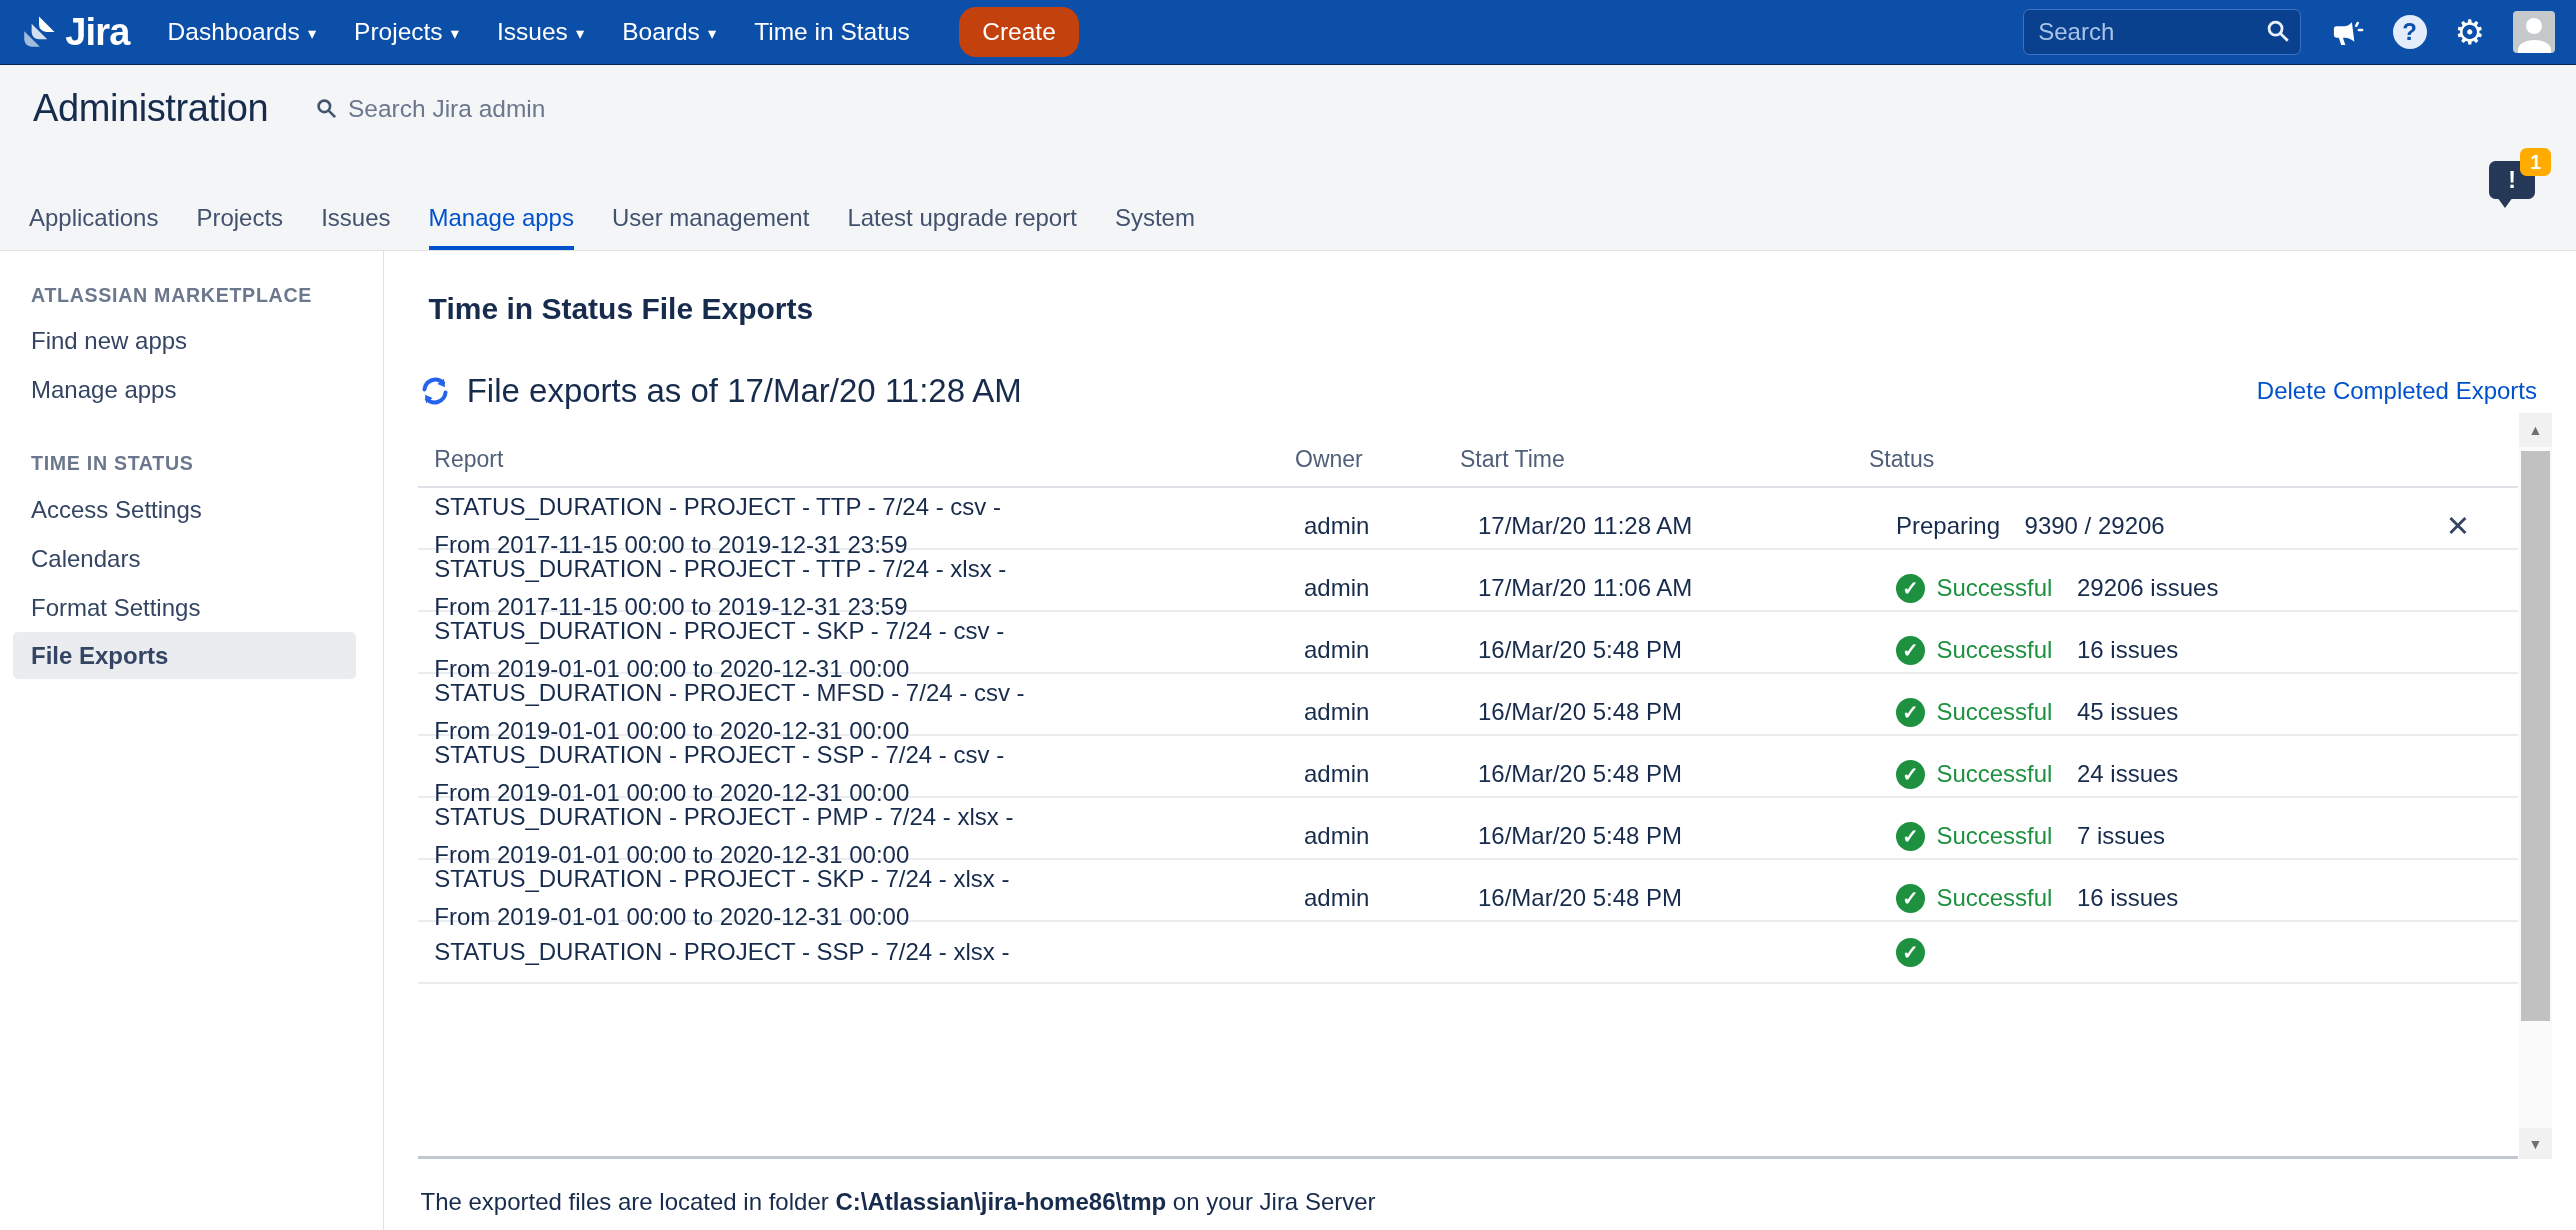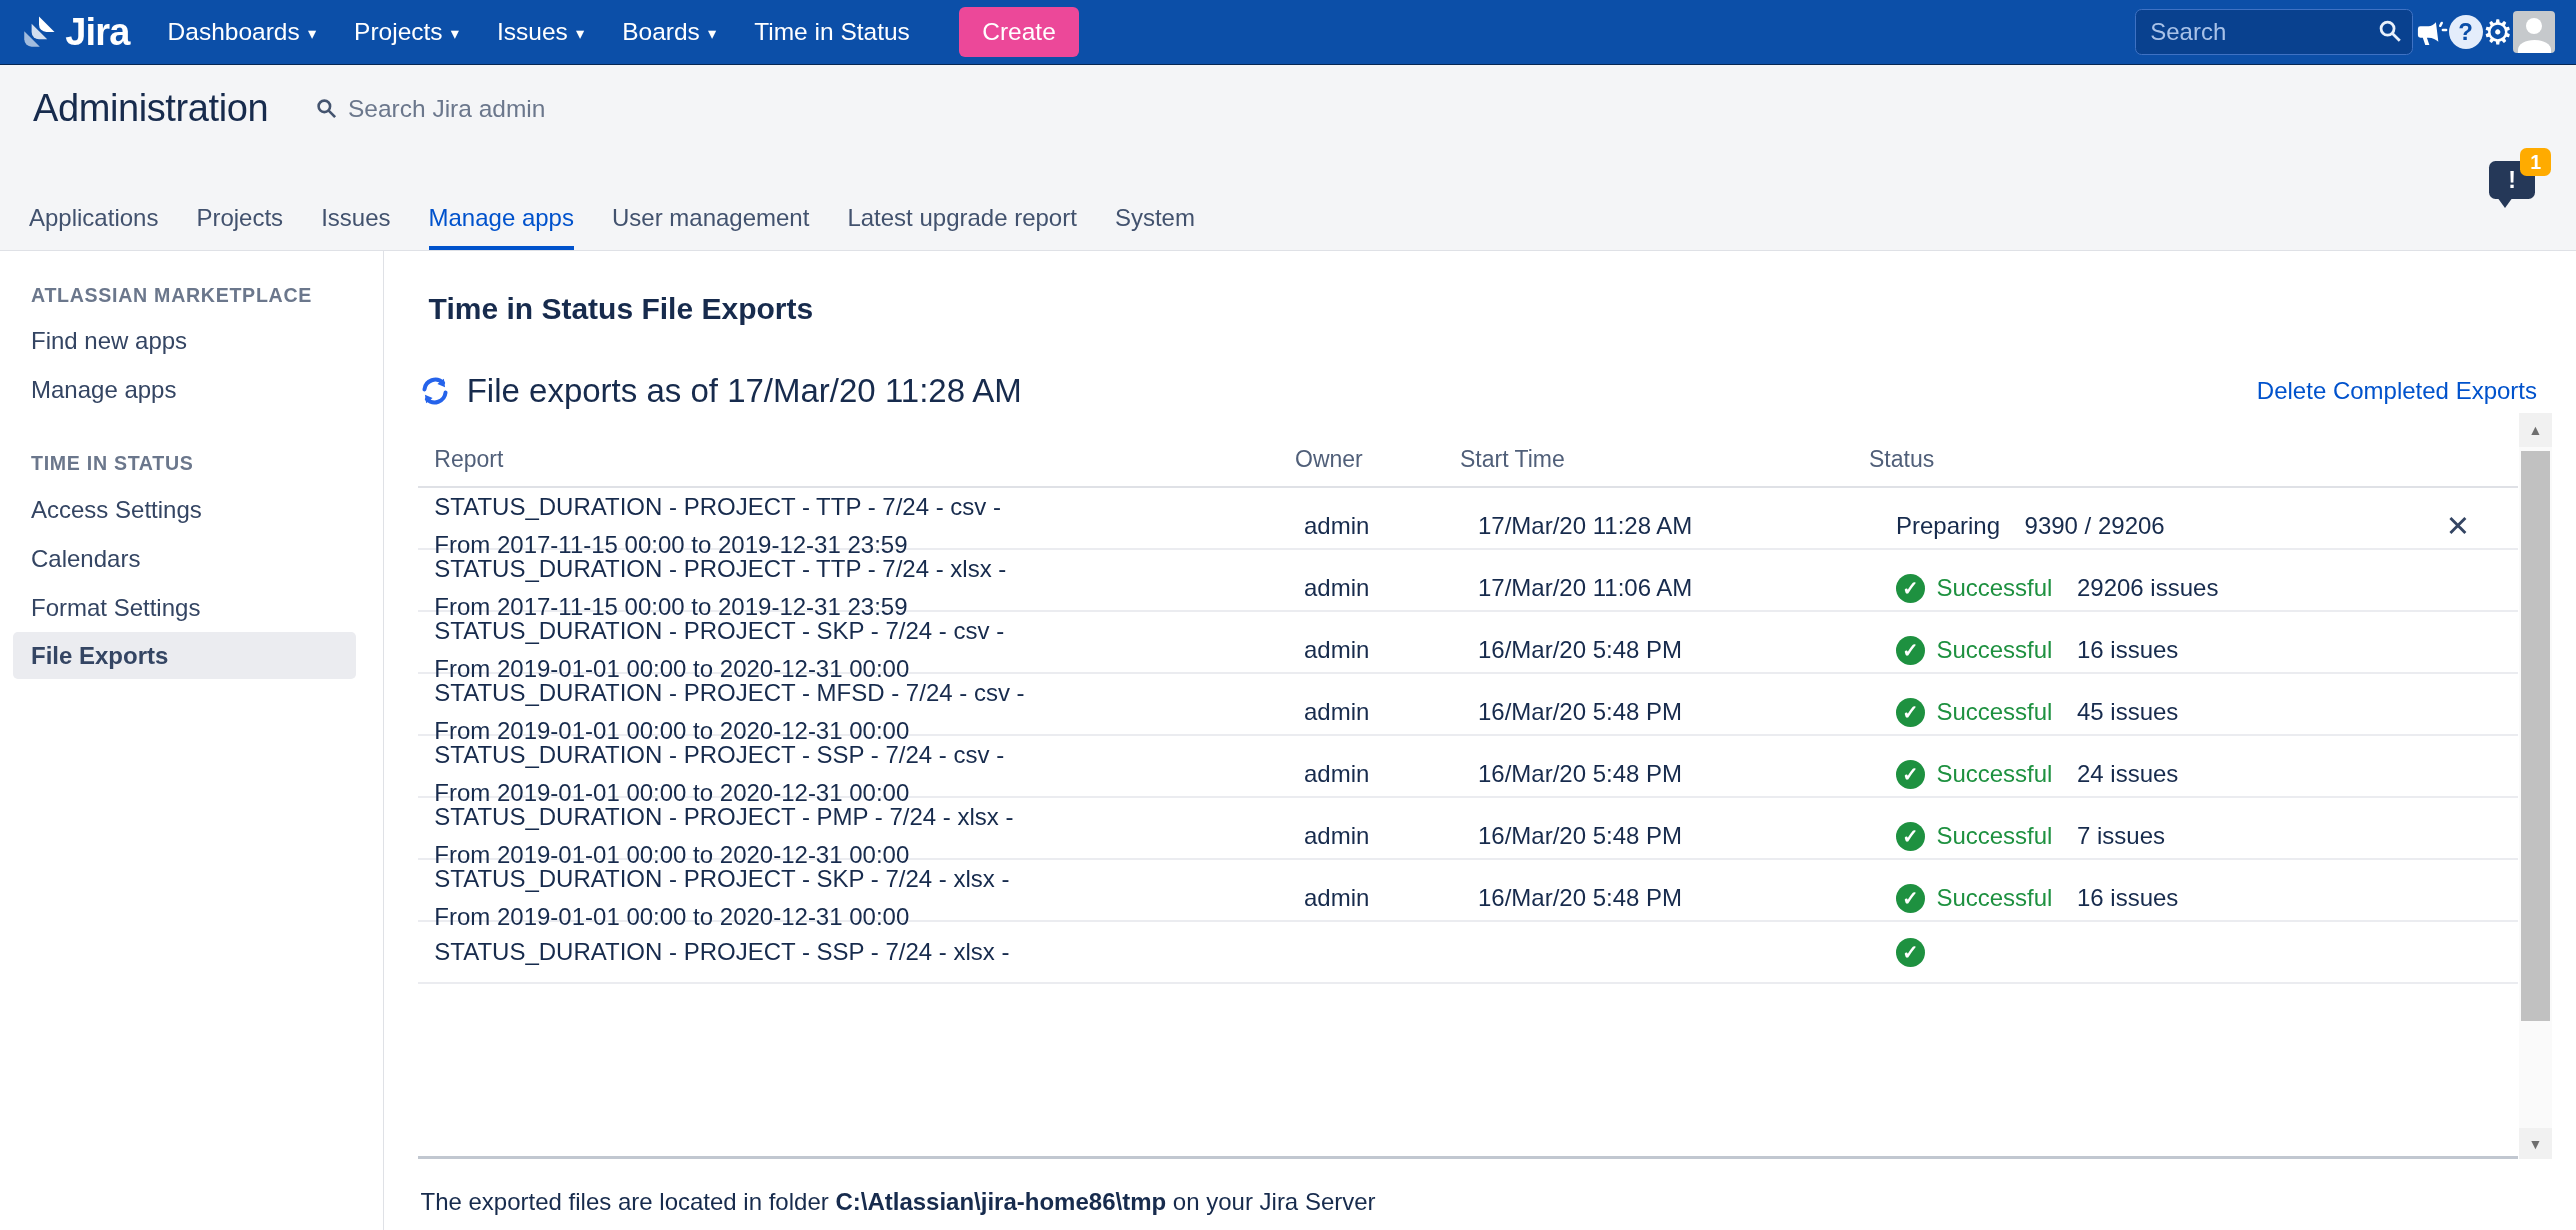--- a/index.html
+++ b/index.html
@@ -13,23 +13,23 @@
   .topnav {
     height:65px; background:#0C4FA8; display:flex; align-items:center;
     padding:0 21px; border-bottom:1.6px solid rgba(0,0,0,0.5);
   }
   .brand { display:flex; align-items:center; gap:8.2px; margin-right:38px; cursor:pointer; }
   .brand-name { color:#fff; font-size:38px; font-weight:700; letter-spacing:-0.8px; }
   .nav-menu { display:flex; align-items:center;justify-content:center; }
   .nav-item { color:#fff; font-size:24.5px; font-weight:500; margin-right:38px;
     display:flex; align-items:center; gap:8.2px; cursor:pointer; white-space:nowrap; }
   .chev { font-size:16.3px; margin-top:3.3px; }
-  .create-btn { background:#ec4899; color:#fff; font-size:24.5px; font-weight:500;
-    border:none; border-radius:6px; padding:10.6px 23px; margin-left:11.4px; cursor:pointer; }
-  .nav-right { margin-left:auto; display:flex; align-items:center; }
+  .create-btn { background:#c2410c; color:#fff; font-size:24.5px; font-weight:500;
+    border:none; border-radius:17px; padding:10.6px 23px; margin-left:11.4px; cursor:pointer; }
+  .nav-right { margin-left:auto; display:flex; align-items:center; gap:28px; }
   .nav-search { position:relative; width:278px; height:46px; }
   .nav-search input { width:100%; height:100%; background:#09418F; border:1.6px solid #3F72C4;
     border-radius:6.5px; color:#fff; font-size:24px; padding:0 46px 0 14.7px;
     font-family:"Liberation Sans", sans-serif; outline:none; }
   .nav-search input::placeholder { color:#A9C2E8; }
   .nav-search .mag { position:absolute; right:9.8px; top:9px; }
   .nav-icon { display:flex; align-items:center; justify-content:center; cursor:pointer; }
   .gear-glyph { color:#fff; font-size:34px; line-height:1; }
   .help-circle { width:34px; height:34px; border-radius:50%; background:#E4EDFB;
     color:#0C4FA8; font-weight:700; font-size:24px; display:flex; align-items:center; justify-content:center; }

